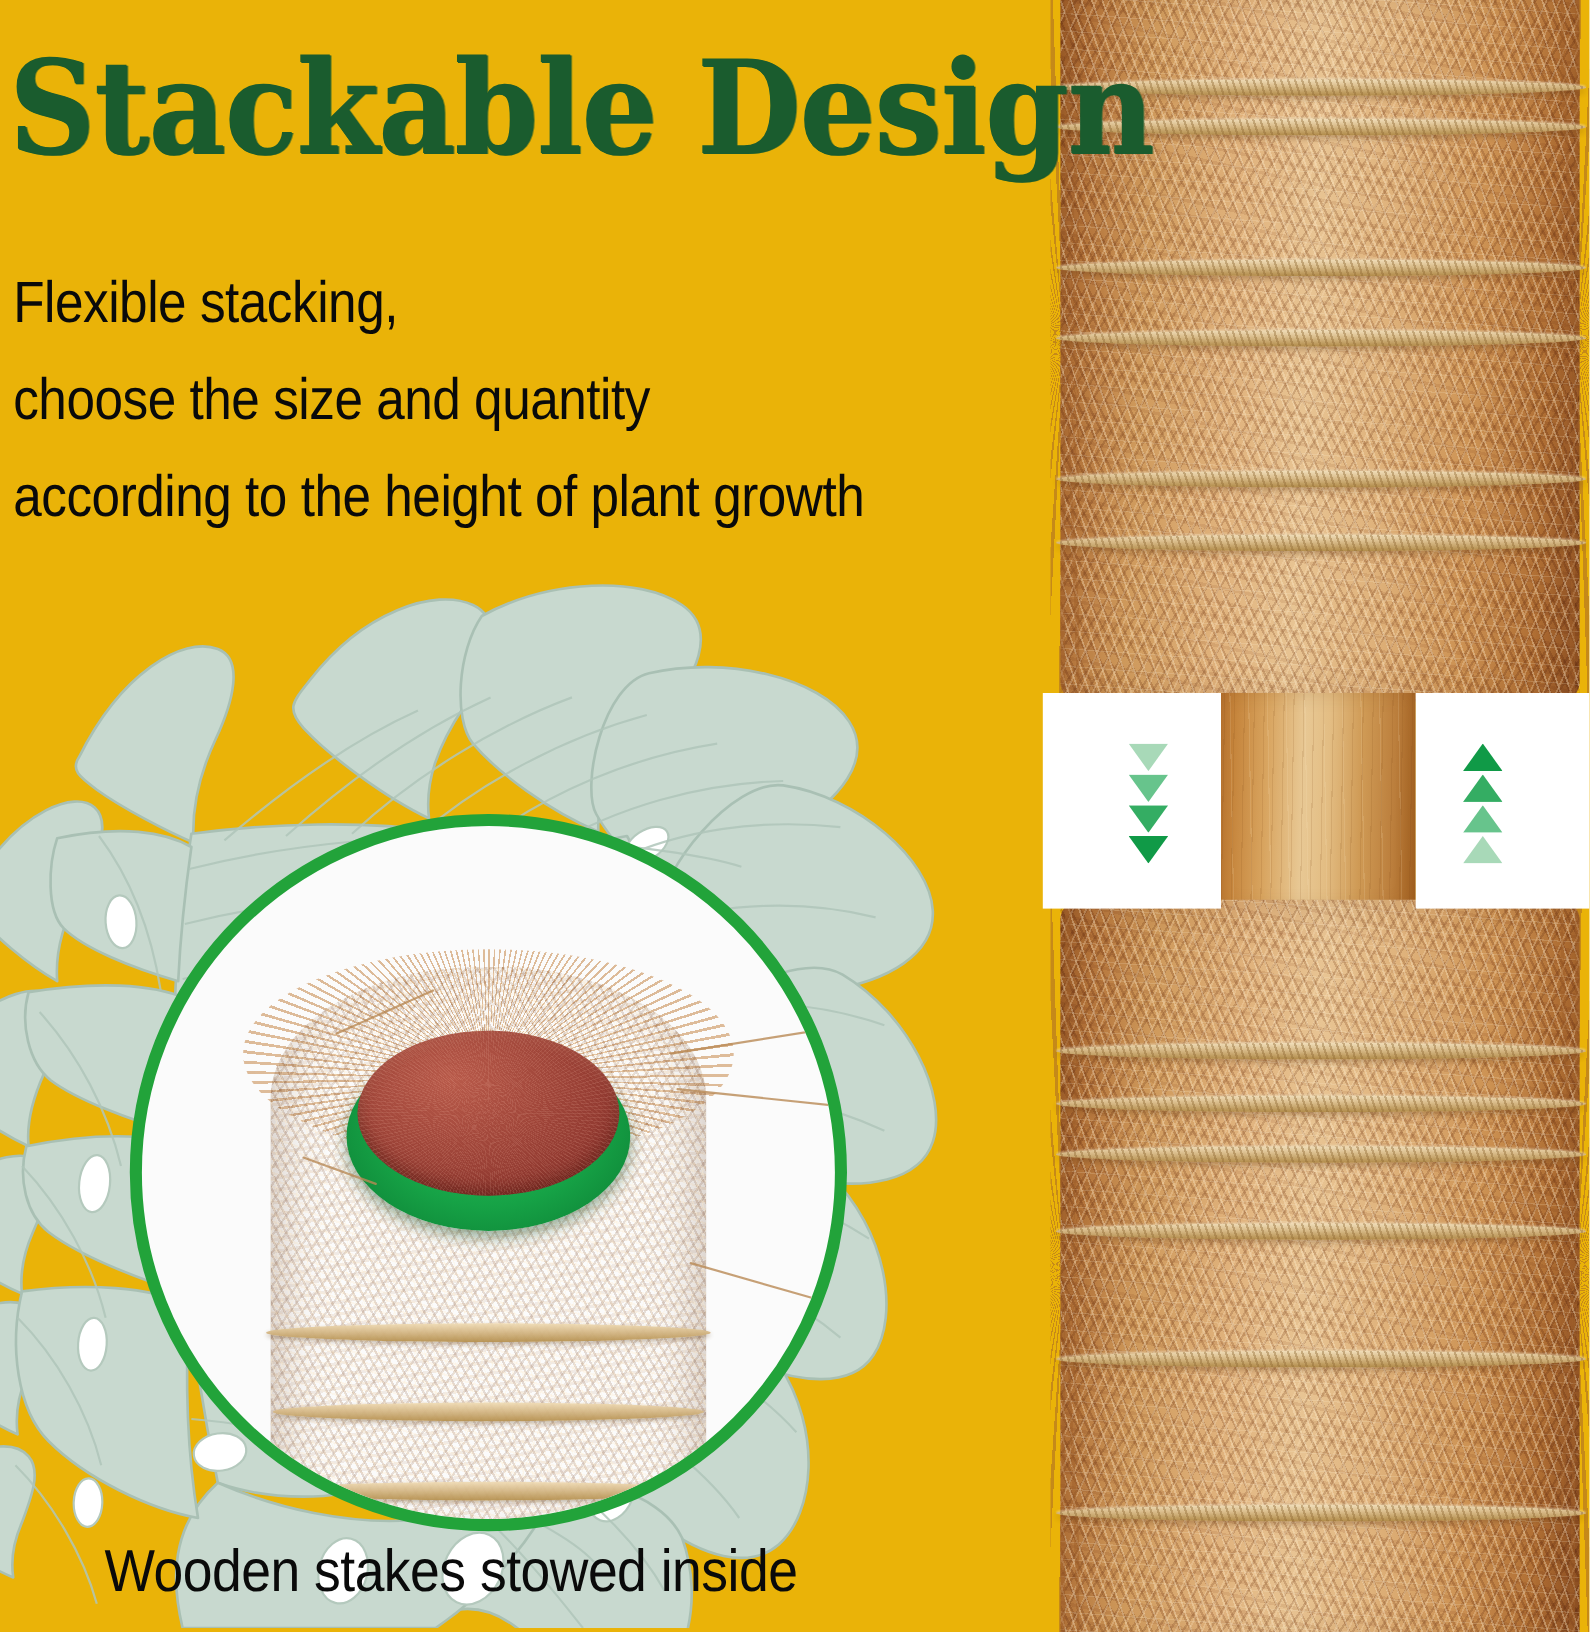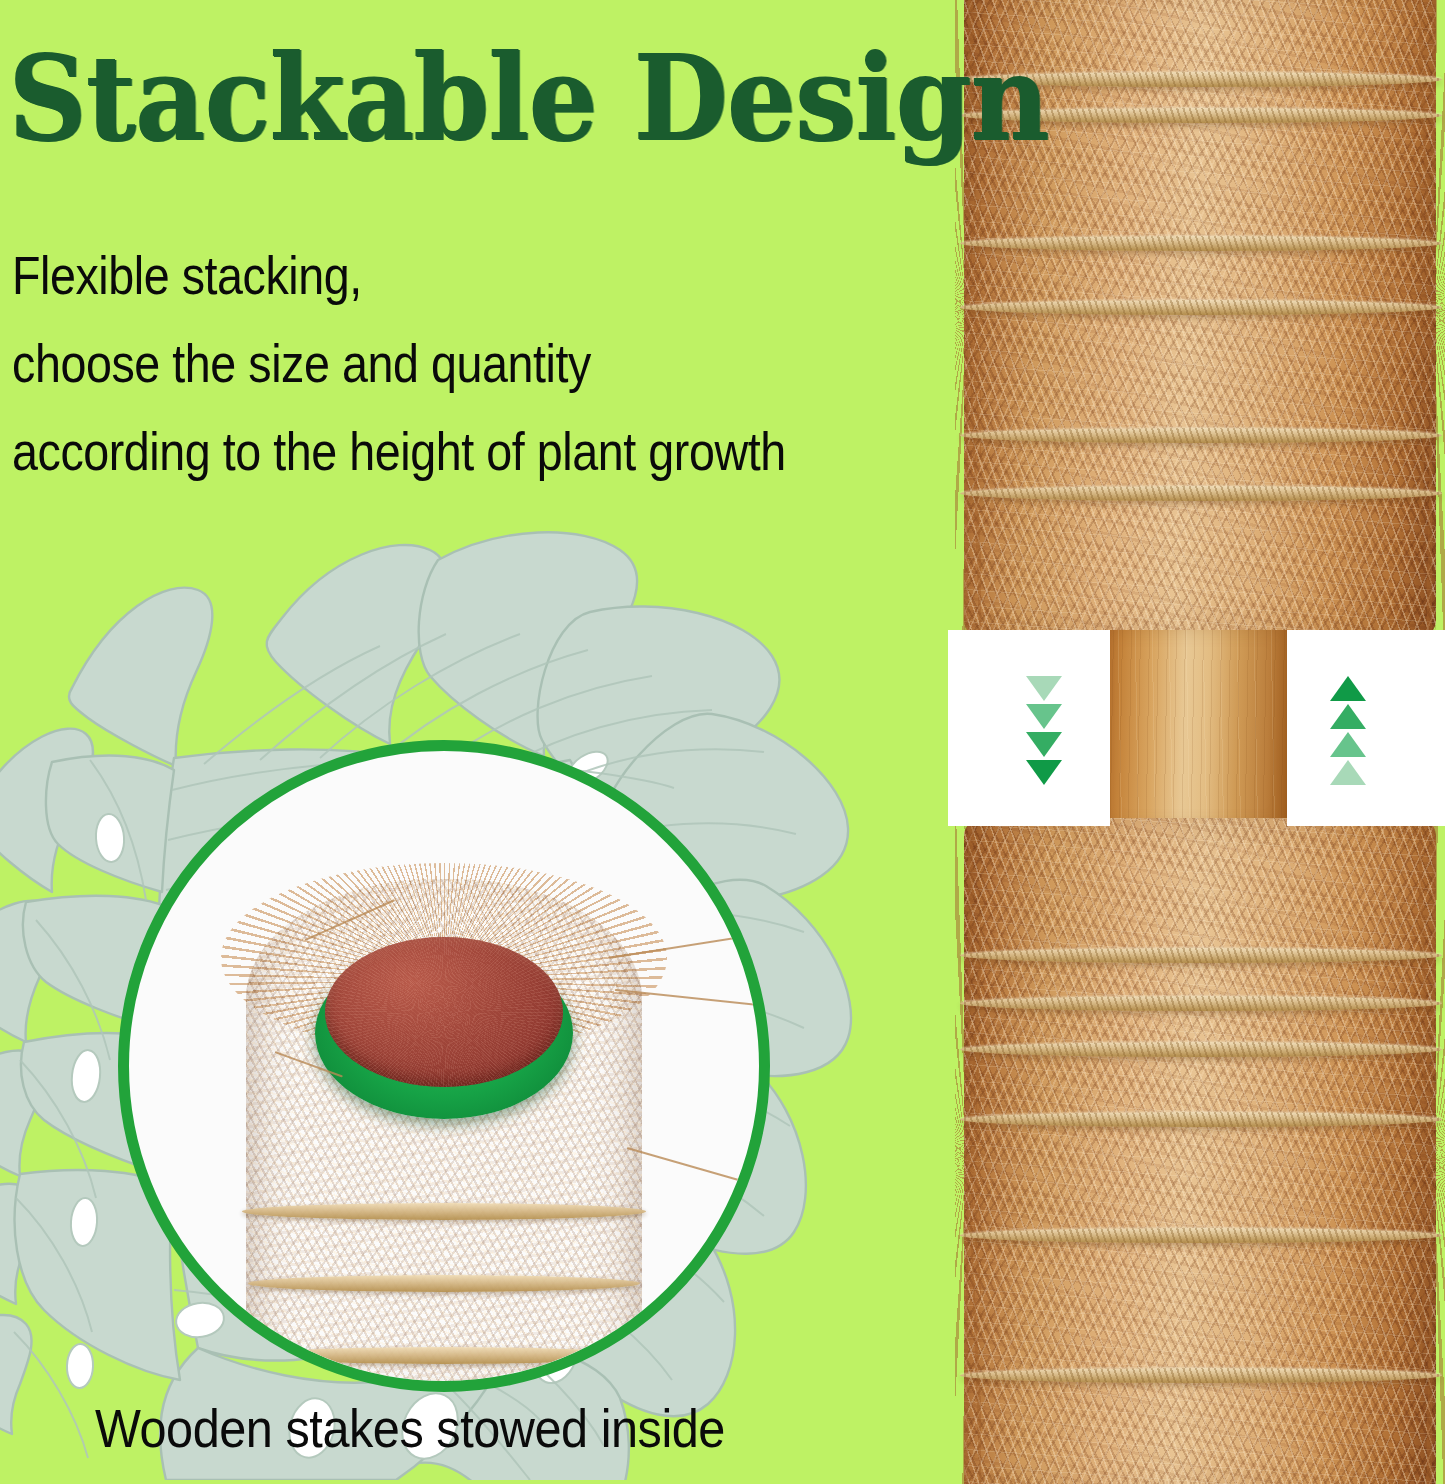--- a/index.html
+++ b/index.html
@@ -2,21 +2,21 @@
 <html><head>
 <meta charset="utf-8">
 <title>Stackable Design</title>
 <style>
   html,body{margin:0;padding:0;background:#fff;}
   body{
     width:1445px;height:1484px;position:relative;overflow:hidden;
     font-family:"Liberation Sans","DejaVu Sans",sans-serif;
     background:#ffffff;
   }
-  .stage{position:absolute;inset:0;width:1445px;height:1484px;overflow:hidden;background:#bef264;}
+  .stage{position:absolute;inset:0;width:1445px;height:1484px;overflow:hidden;background:#eab308;}
 
   
   .leaf-watermark{
     position:absolute;left:-40px;top:520px;width:960px;height:960px;
     z-index:1;pointer-events:none;
   }
   .leaf-watermark svg{width:100%;height:100%;display:block;}
 
   
   .headline{

